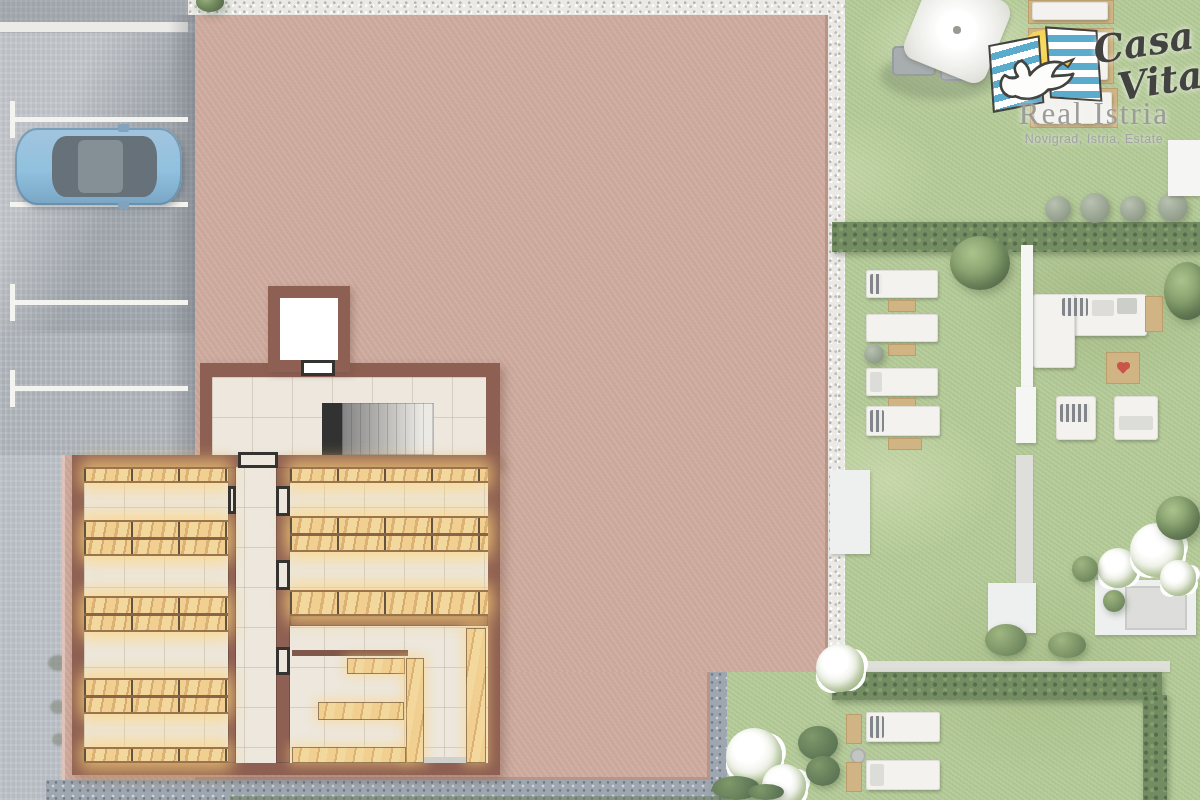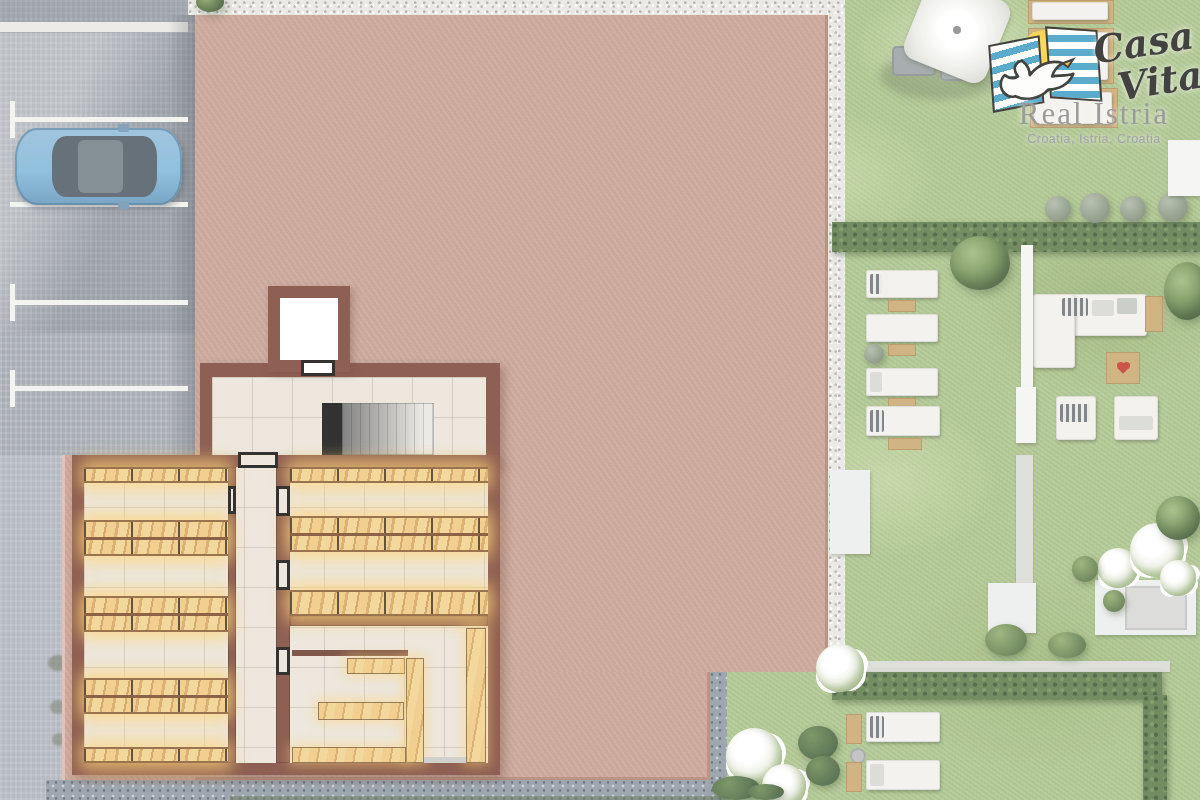--- a/index.html
+++ b/index.html
@@ -271,17 +271,17 @@
       <div class="a flag-panel" style="left:0;top:10px;width:48px;height:64px;transform:skewY(-7deg)"></div>
       <div class="a flag-panel" style="left:58px;top:2px;width:48px;height:68px;transform:skewY(8deg)"></div>
     </div>
     <svg class="a" style="left:10px;top:36px;width:88px;height:58px" viewBox="0 0 64 44">
       <path d="M6 30 C2 26 2 20 6 16 C10 19 13 19 16 17 C12 12 13 7 19 5 C23 8 25 12 25 16 C31 8 41 4 50 7 C45 10 43 13 42 17 C47 16 53 17 58 15 C55 23 47 27 39 27 C33 34 22 36 14 32 C11 33 8 32 6 30 Z" fill="#fdfdfb" stroke="#24241f" stroke-width="2" stroke-linejoin="round"></path>
       <path d="M50 7 L58 4 L54 10 Z" fill="#e8b42a" stroke="#24241f" stroke-width="1.5"></path>
     </svg>
     <div class="a brand-script" style="left:108px;top:2px;font-size:38px;transform:rotate(-9deg)">Casa</div>
     <div class="a brand-script" style="left:132px;top:40px;font-size:38px;transform:rotate(-9deg)">Vita</div>
     <div class="a brand-serif" style="left:14px;top:78px;width:190px;text-align:center;font-size:31px;letter-spacing:2px">Real Istria</div>
-    <div class="a brand-serif" style="left:14px;top:114px;width:190px;text-align:center;font-size:12.5px;letter-spacing:.5px;color:#94949a;font-family:'Liberation Sans',sans-serif">Croatia, Istria, Croatia</div>
+    <div class="a brand-serif" style="left:14px;top:114px;width:190px;text-align:center;font-size:12.5px;letter-spacing:.5px;color:#94949a;font-family:'Liberation Sans',sans-serif">Novigrad, Istria, Estate</div>
   </div>
 
   <div class="a veil" style="inset:0"></div>
 </div>
 
 </body></html>

